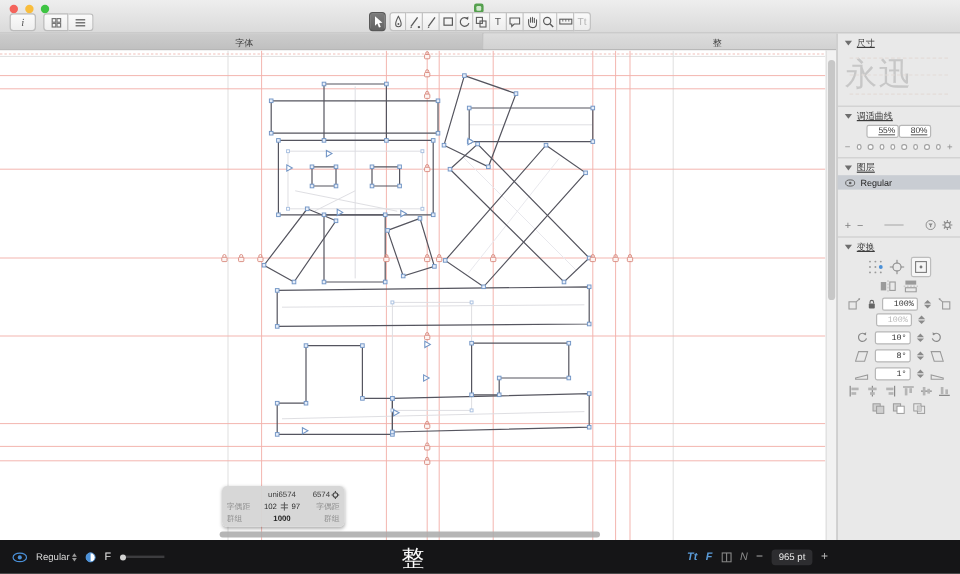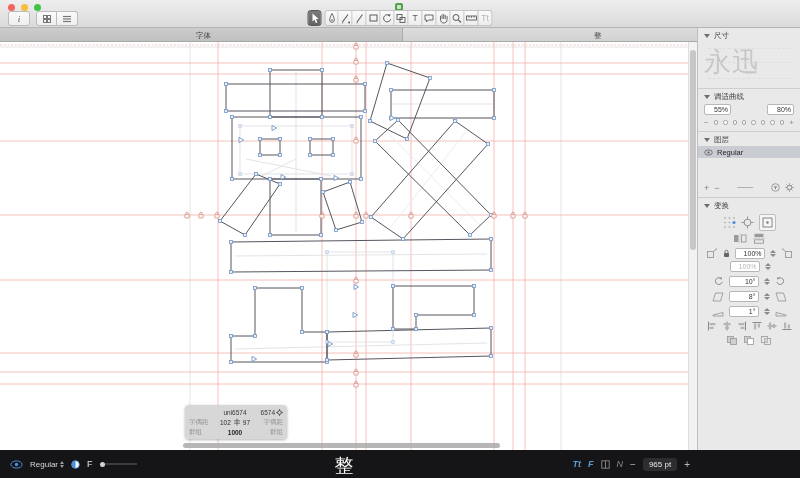--- a/index.html
+++ b/index.html
@@ -77,39 +77,39 @@
   .ib-c { flex:1; text-align:center; display:flex; align-items:center; justify-content:center; gap:2px;}
   .ib-r { width:24px; text-align:right; color:#8f8f8f; display:flex; justify-content:flex-end; align-items:center; gap:1px;}
   .ib-name { color:#3a3a3a; }
   .ib-uni { color:#3a3a3a; }
   .ib-w { font-weight:bold; color:#222; }
 
   
   .sidebar { position:absolute; left:697px; top:28px; width:103px; height:422px;
     background:#e9e9e9; border-left:1px solid #bfbfbf; font-size:7.5px; color:#3c3c3c; }
   .panel { border-bottom:1px solid #cecece; padding:3px 6px 4px 6px; position:relative; }
-  .hdr { display:flex; align-items:center; gap:4px; height:9px; }
+  .hdr { display:flex; align-items:center; gap:4px; height:9px;text-decoration:underline; }
   .disc { width:0; height:0; border-left:3px solid transparent; border-right:3px solid transparent;
     border-top:4px solid #6e6e6e; }
   .preview { height:44px; display:flex; align-items:center; justify-content:flex-start;
     color:#c7c7c7; font-size:27px; letter-spacing:1px; position:relative; overflow:hidden;}
   .pv-line { position:absolute; left:4px; right:4px; border-top:1px dashed #e4dcd8; }
-  .fc-inputs { display:flex; justify-content:space-between; margin-top:3px;text-decoration:underline; }
+  .fc-inputs { display:flex; justify-content:center; margin-top:3px;text-decoration:underline; }
   .fc-dots { display:flex; align-items:center; justify-content:space-between; margin-top:3px; color:#8b8b8b; font-size:8px;}
   .dot { width:4.5px; height:4.5px; border:1px solid #a2a2a2; border-radius:50%; background:#fdfdfd; }
   input.fld { width:27px; height:11px; border:1px solid #b7b7b7; border-radius:2px;
     background:#fff; font-size:7px; text-align:right; padding-right:2px; color:#333;
     font-family:inherit; }
   .layer-row { margin:2px -6px 0 -6px; padding:0 6px; height:12px; background:#c9cdd3;
     display:flex; align-items:center; gap:4px; color:#1e1e1e; }
   .layer-space { height:24px; }
   .layer-foot { display:flex; align-items:center; gap:5px; color:#7e7e7e; font-size:9px; height:11px;}
   .layer-foot .grip { flex:1; display:flex; justify-content:center; }
   .grip i { display:block; width:16px; height:1px; background:#b2b2b2; }
-  .trow { display:flex; align-items:center; justify-content:center; gap:5px; margin-top:4px; }
+  .trow { display:flex; align-items:center; justify-content:center; gap:5px; margin-top:4px;font-family:Liberation Mono, monospace; }
   .trow.tight { margin-top:2px; }
   .sel-wrap { border:1px solid #bdbdbd; border-radius:2px; background:#f6f6f6; padding:1px; display:flex; }
   .stepper { display:flex; flex-direction:column; gap:1px; }
   .stepper b { width:0; height:0; border-left:3px solid transparent; border-right:3px solid transparent; display:block;}
   .st-up { border-bottom:3.5px solid #8a8a8a; }
   .st-dn { border-top:3.5px solid #8a8a8a; }
   .dim-input { color:#b9b9b9 !important; }
   .mi { display:block; }
 
   

